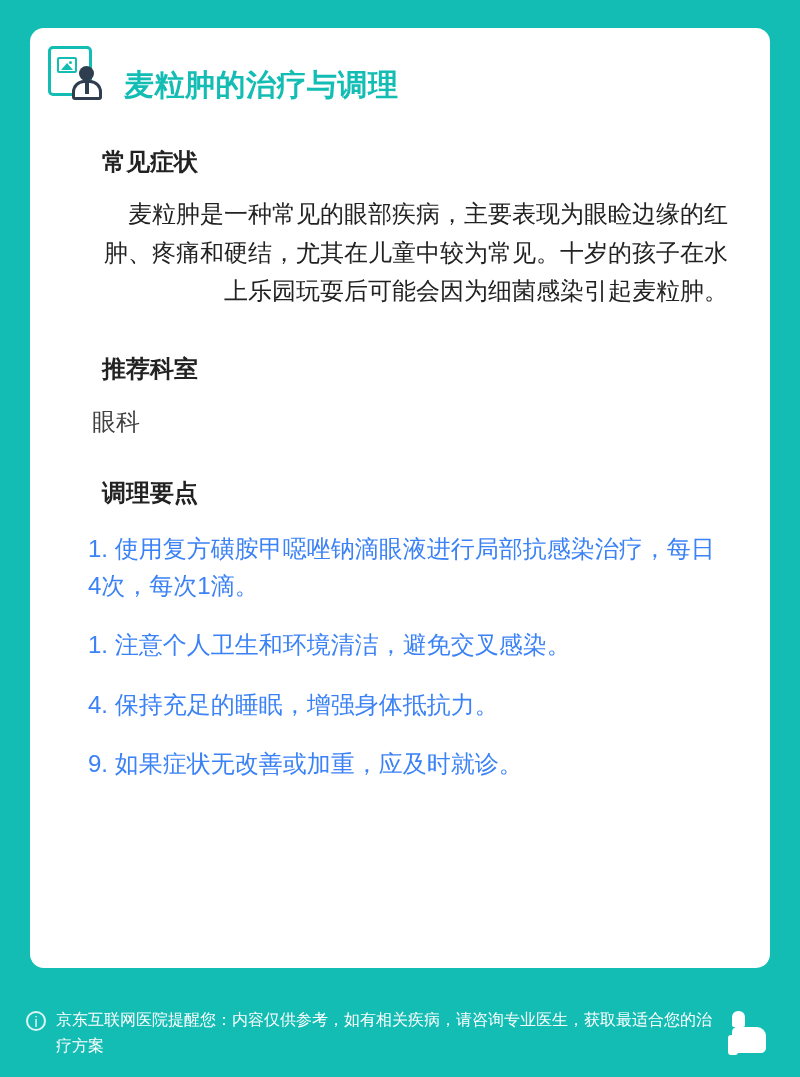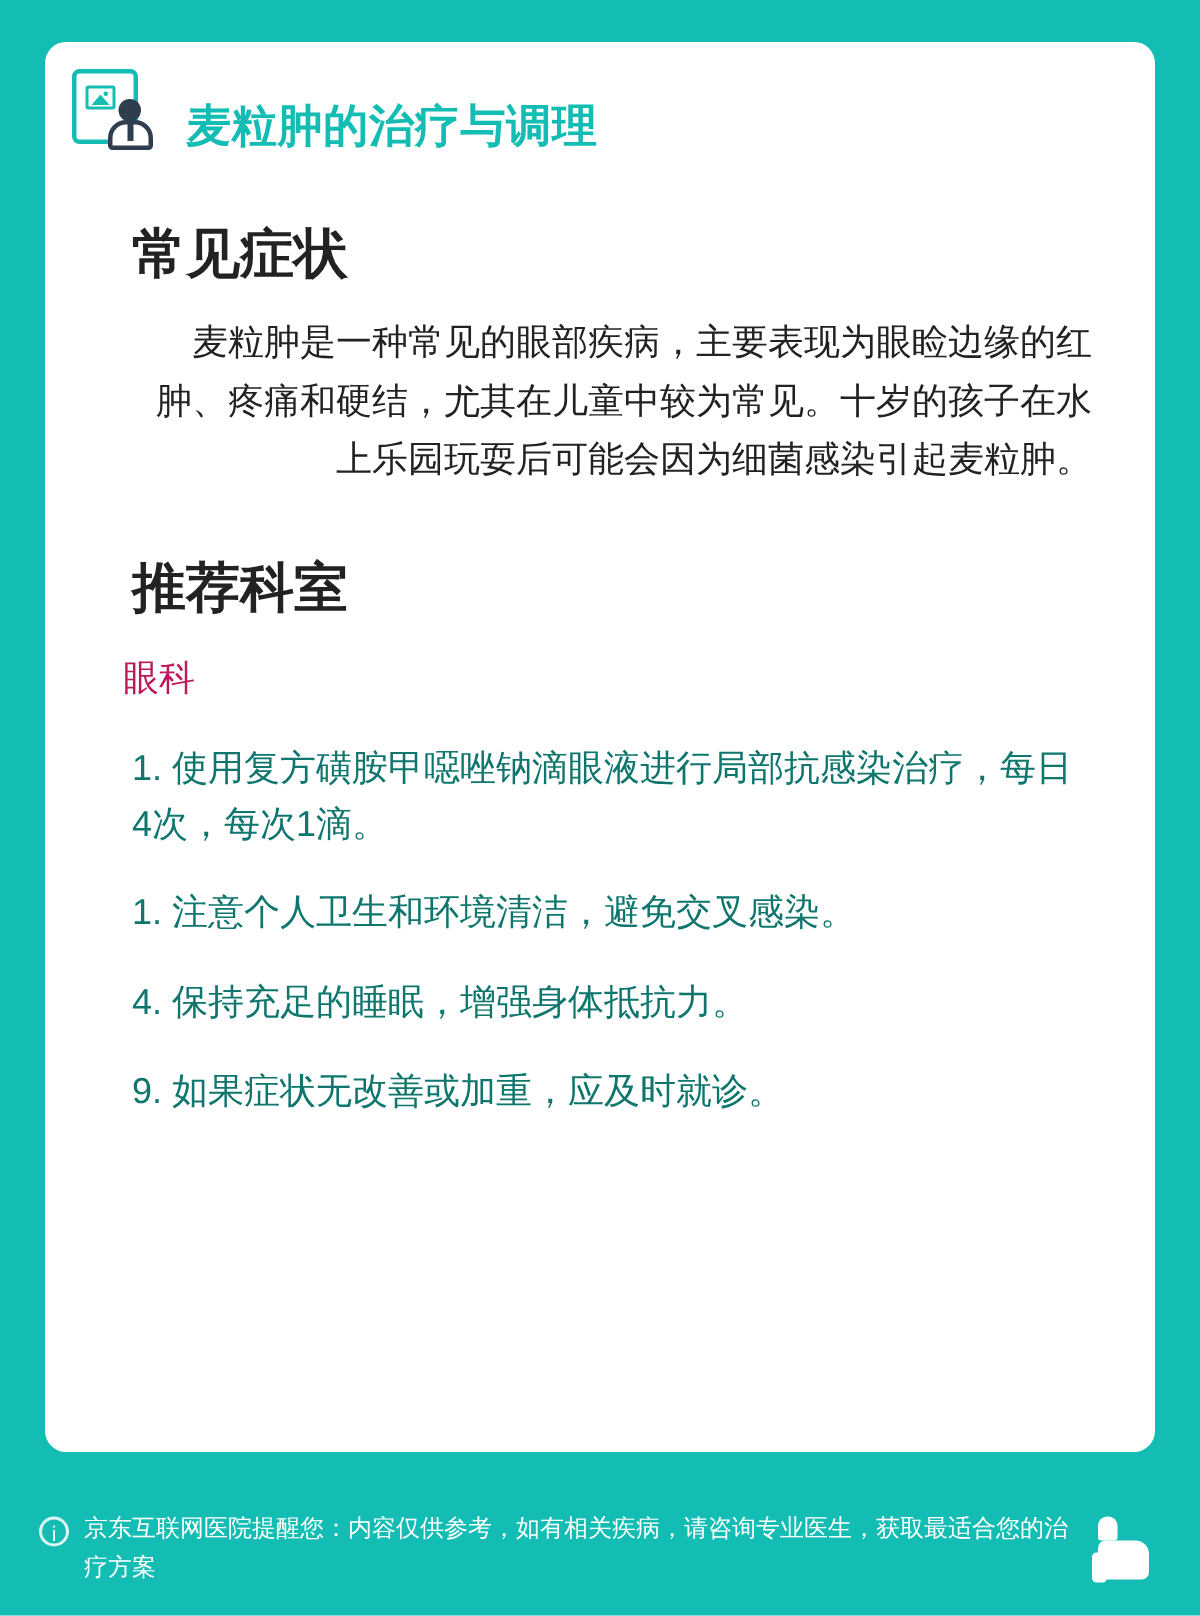--- a/index.html
+++ b/index.html
@@ -118,50 +118,50 @@
     color: #13bdb4;
     font-size: 30px;
     font-weight: bold;
     margin: 8px 0 0 62px;
     line-height: 1.25;
     letter-spacing: 0.5px;
   }
 
   .section-heading {
     color: #222222;
-    font-size: 36px;
+    font-size: 24px;
     font-weight: bold;
-    margin: 42px 0 18px 26px;
+    margin: 42px 0 18px 40px;
     line-height: 1.3;
   }
   .section-heading.tight {
     margin-top: 36px;
   }
   .body-text {
     color: #222222;
     font-size: 24px;
     line-height: 1.62;
     margin: 0 0 0 26px;
     padding-right: 10px;
     text-align: right;
   }
   .plain-value {
-    color: #be185d;
+    color: #404040;
     font-size: 24px;
     line-height: 1.6;
-    margin: 0 0 0 20px;
+    margin: 0 0 0 30px;
     font-family: Liberation Serif, serif;
   }
   .steps {
     margin: 22px 0 0 26px;
     padding: 0;
     list-style: none;
   }
   .steps li {
-    color: #0f766e;
+    color: #3b82f6;
     font-size: 24px;
     line-height: 1.55;
     margin-bottom: 22px;
     padding-right: 12px;
   }
 
   .footer {
     position: absolute;
     left: 0;
     bottom: 0;
@@ -243,20 +243,21 @@
     </div>
 
     <h1 class="title">麦粒肿的治疗与调理</h1>
 
     <h2 class="section-heading">常见症状</h2>
     <p class="body-text">麦粒肿是一种常见的眼部疾病，主要表现为眼睑边缘的红肿、疼痛和硬结，尤其在儿童中较为常见。十岁的孩子在水上乐园玩耍后可能会因为细菌感染引起麦粒肿。</p>
 
     <h2 class="section-heading">推荐科室</h2>
     <p class="plain-value">眼科</p>
 
+    <h2 class="section-heading tight">调理要点</h2>
     <ul class="steps">
       <li>1. 使用复方磺胺甲噁唑钠滴眼液进行局部抗感染治疗，每日4次，每次1滴。</li>
       <li>1. 注意个人卫生和环境清洁，避免交叉感染。</li>
       <li>4. 保持充足的睡眠，增强身体抵抗力。</li>
       <li>9. 如果症状无改善或加重，应及时就诊。</li>
     </ul>
   </div>
 
   <div class="footer">
     <div class="footer-icon">i</div>

